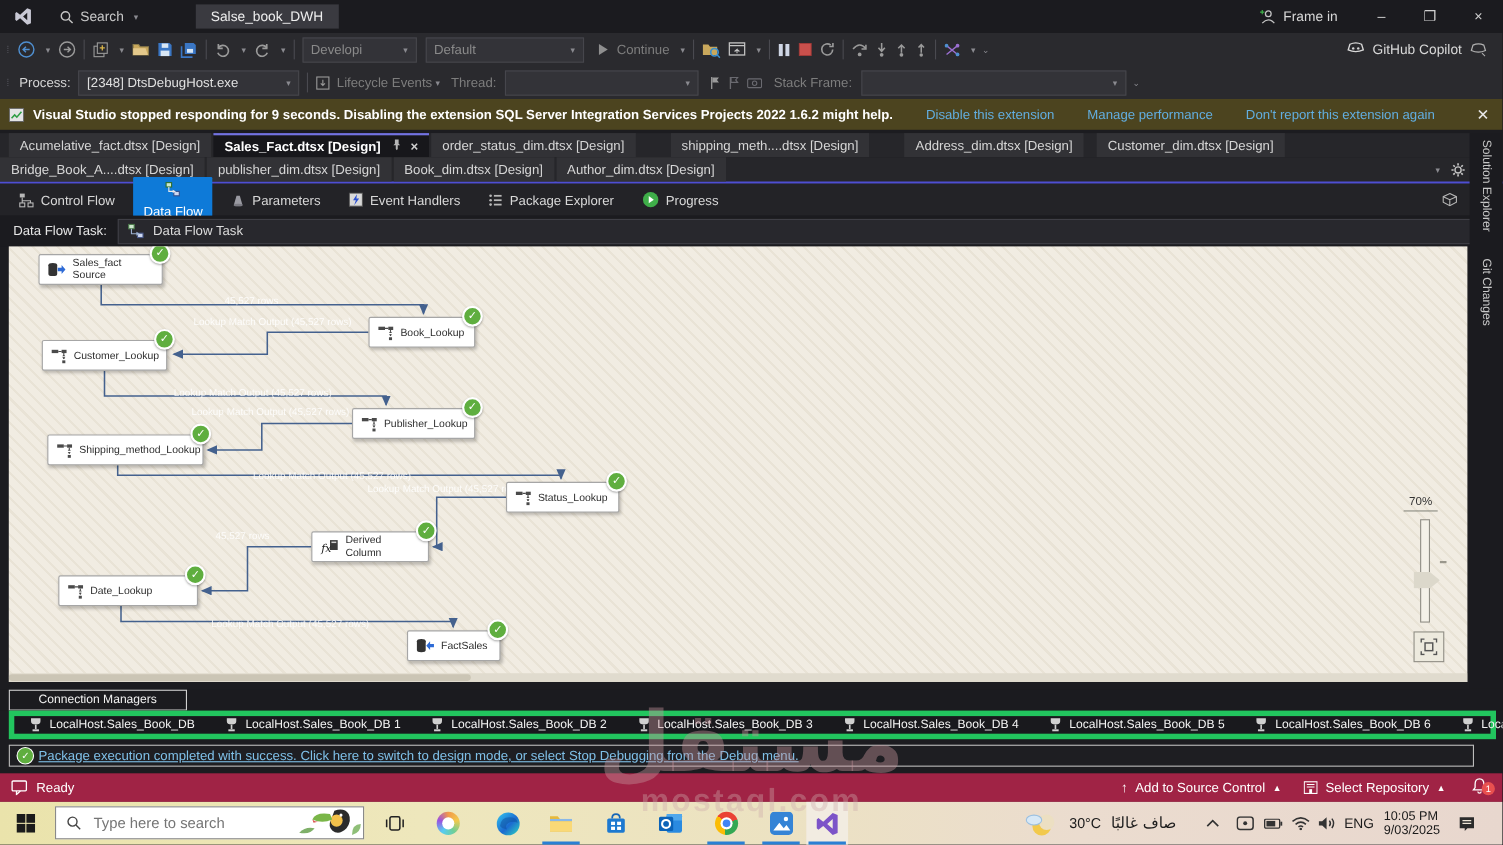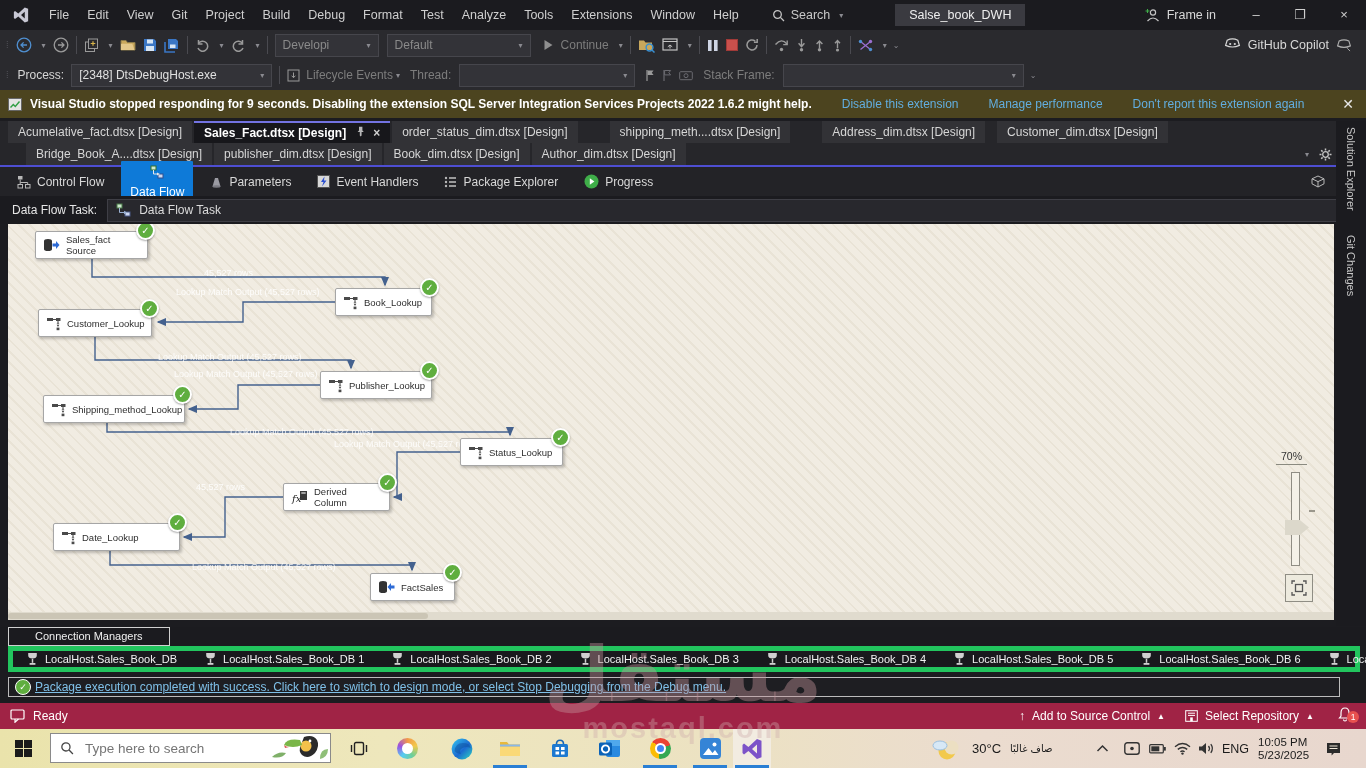--- a/index.html
+++ b/index.html
@@ -35,21 +35,21 @@
   #procbar .dis{color:#7d7d7d;}
 
   
   #notifbar{top:90px;height:28px;background:#4c441f;font-size:12px;color:#fff;}
   #notifbar b{margin-left:8px;font-weight:bold;}
   .notif-link{color:#62aee0;margin-left:30px;cursor:pointer;}
   #notif-close{margin-left:auto;margin-right:12px;color:#e8e8e8;font-size:14px;}
 
   
   #tabs1{top:121px;height:22px;background:#26262a;align-items:flex-end;padding-left:8px;}
-  #tabs2{top:143px;height:22px;background:#26262a;align-items:flex-end;padding-left:26px;border-bottom:2px solid #4e4ed2;}
+  #tabs2{top:143px;height:22px;background:#26262a;align-items:flex-end;padding-left:0;border-bottom:2px solid #4e4ed2;}
   .dtab{background:#323236;color:#d6d6d6;font-size:12px;height:22px;display:flex;align-items:center;
         padding:0 10px;margin-right:2px;white-space:nowrap;box-sizing:border-box;}
   .dtab.active{background:#17171b;color:#fff;font-weight:bold;border-top:2px solid #7373e2;height:22px;}
   .dtab .pin{margin-left:9px;opacity:.9;}
   .dtab .cls{margin-left:7px;color:#d0d0d0;font-size:12px;}
   #tabs1 .dtab:nth-child(3){margin-right:32px;}
   #tabs1 .dtab:nth-child(4){margin-right:32px;}
   #tabs1 .dtab:nth-child(5){margin-right:12px;}
   .tabs2icons{margin-left:auto;display:flex;align-items:center;gap:10px;margin-right:34px;margin-bottom:4px;}
 
@@ -138,36 +138,20 @@
 </style>
 </head>
 <body>
 
 <div class="bar" id="titlebar">
   <span class="ti" style="margin-left:12px">
       <svg width="18" height="18" viewBox="0 0 24 24">
         <path d="M17 2l4.5 1.8v16.4L17 22l-8.6-8-4.4 3.4L2.5 16V8l1.5-1.4L8.4 10 17 2zm0 5.5L12 12l5 4.5v-9z" fill="#c8c8d4"></path>
       </svg>
     </span>
-  <nav id="menubar">
-      <div class="menu-item">File</div>
-      <div class="menu-item">Edit</div>
-      <div class="menu-item">View</div>
-      <div class="menu-item">Git</div>
-      <div class="menu-item">Project</div>
-      <div class="menu-item">Build</div>
-      <div class="menu-item">Debug</div>
-      <div class="menu-item">Format</div>
-      <div class="menu-item">Test</div>
-      <div class="menu-item">Analyze</div>
-      <div class="menu-item">Tools</div>
-      <div class="menu-item">Extensions</div>
-      <div class="menu-item">Window</div>
-      <div class="menu-item">Help</div>
-    </nav>
   <div class="searchctl">
     <span class="ti">
         <svg width="13" height="13" viewBox="0 0 13 13">
           <circle cx="5.5" cy="5.5" r="3.8" fill="none" stroke="#c4c4c4" stroke-width="1.3"></circle>
           <line x1="8.4" y1="8.4" x2="12" y2="12" stroke="#c4c4c4" stroke-width="1.3"></line>
         </svg>
       </span>
     <span>Search</span>
     <span class="chev">▾</span>
   </div>
@@ -1004,21 +988,21 @@
 <div class="traytext" style="left:930px">
     <span class="ti">
       <svg width="30" height="24">
         <circle cx="17" cy="14" r="8.5" fill="#f2c94c"></circle>
         <circle cx="21.5" cy="10.5" r="7" fill="#ecdfc2"></circle>
         <ellipse cx="10" cy="8.5" rx="7" ry="4.5" fill="#d7e8f6" stroke="#9cc0e0"></ellipse>
       </svg>
     </span>
   </div>
 <div class="traytext" style="left:972px;font-size:13px">30°C</div>
-<div class="traytext ar" style="left:1010px;font-size:10px">صاف غالبًا</div>
+<div class="traytext ar" style="left:1010px;font-size:14px">صاف غالبًا</div>
 <div class="traytext" style="left:1096px">
     <span class="ti">
       <svg width="13" height="9">
         <path d="M1.5 7L6.5 2l5 5" fill="none" stroke="#333" stroke-width="1.5"></path>
       </svg>
     </span>
   </div>
 <div class="traytext" style="left:1124px">
     <span class="ti">
       <svg width="16" height="13">
@@ -1048,21 +1032,21 @@
     <span class="ti">
       <svg width="17" height="13">
         <path d="M1 4.5h3l4-3.5v11l-4-3.5H1z" fill="#333"></path>
         <path d="M10.5 4q2 2.5 0 5M12.8 2.2q3.2 4.2 0 8.6" fill="none" stroke="#333" stroke-width="1.3"></path>
       </svg>
     </span>
   </div>
 <div class="traytext" style="left:1222px;font-size:12.5px">ENG</div>
 <div class="traytext" id="tb-clock" style="left:1258px">
   <span>10:05 PM</span>
-  <span>5/23/2025</span>
+  <span>9/03/2025</span>
 </div>
 <div class="traytext" style="left:1326px">
     <span class="ti">
       <svg width="15" height="14">
         <path d="M1 1h13v10H8l-2.4 2.4V11H1z" fill="#2b2b2b"></path>
         <path d="M3.5 4h8M3.5 6.5h8" stroke="#efe7d8" stroke-width="1.1"></path>
       </svg>
     </span>
   </div>
 

